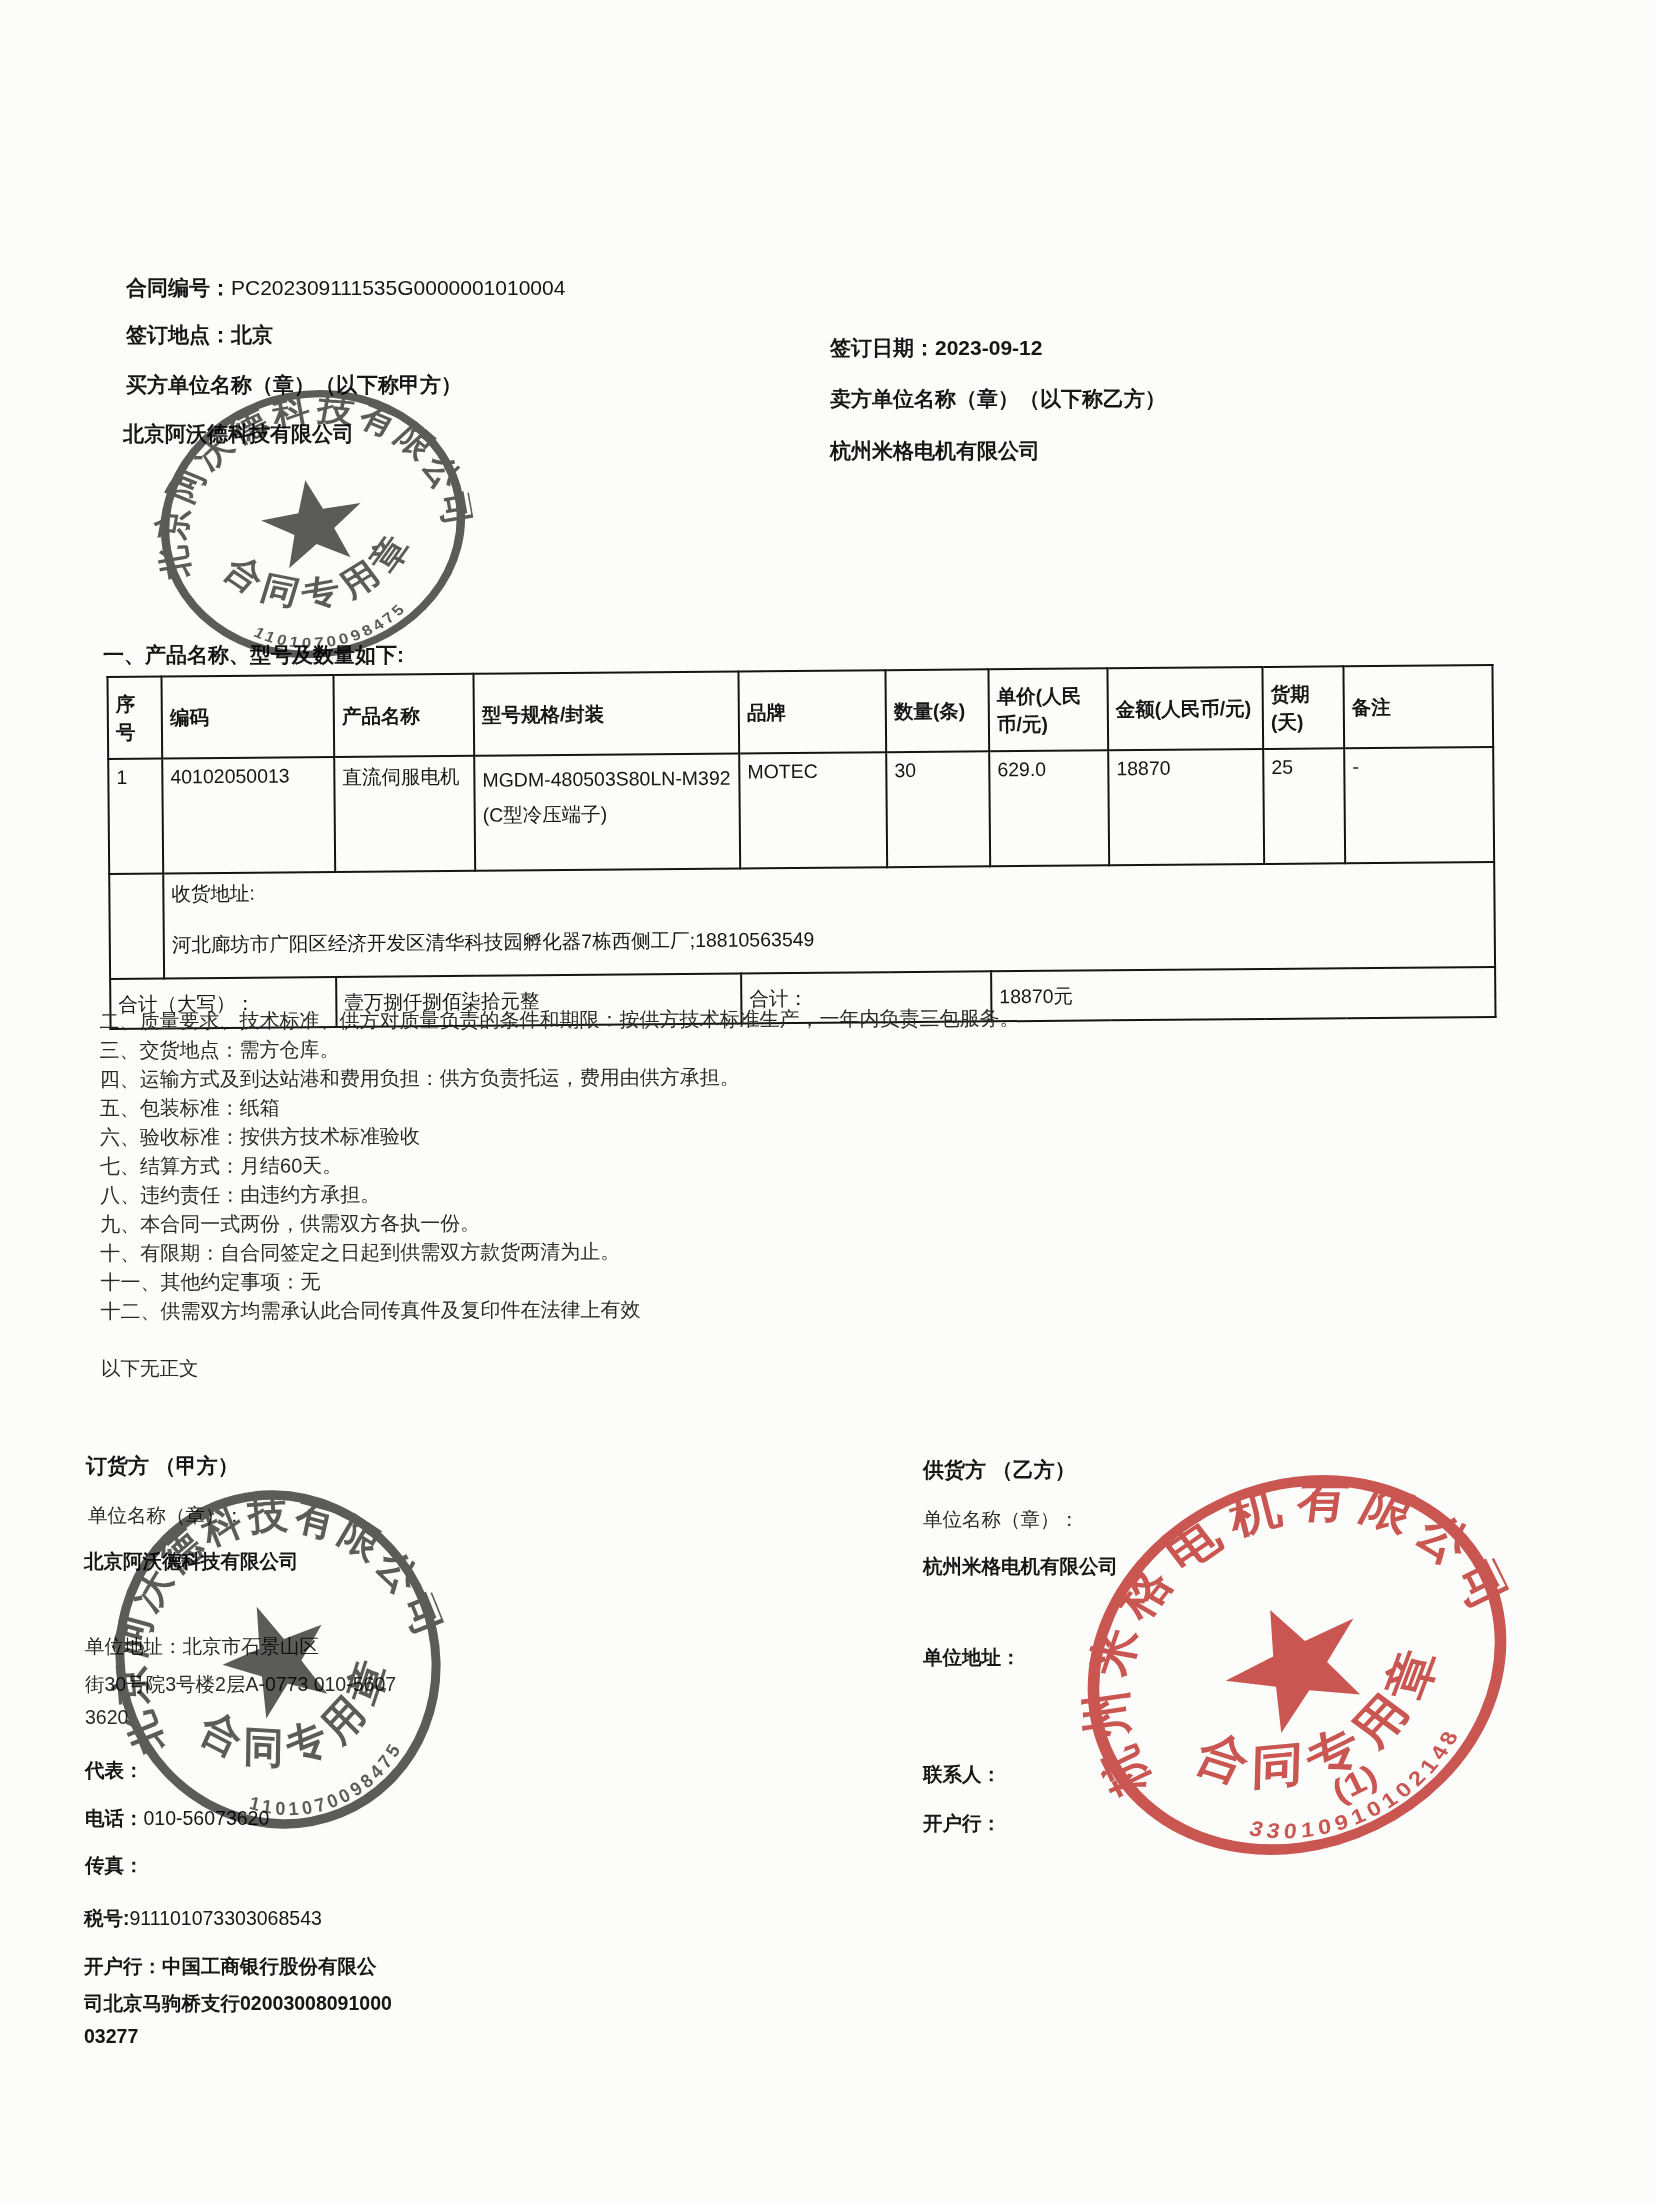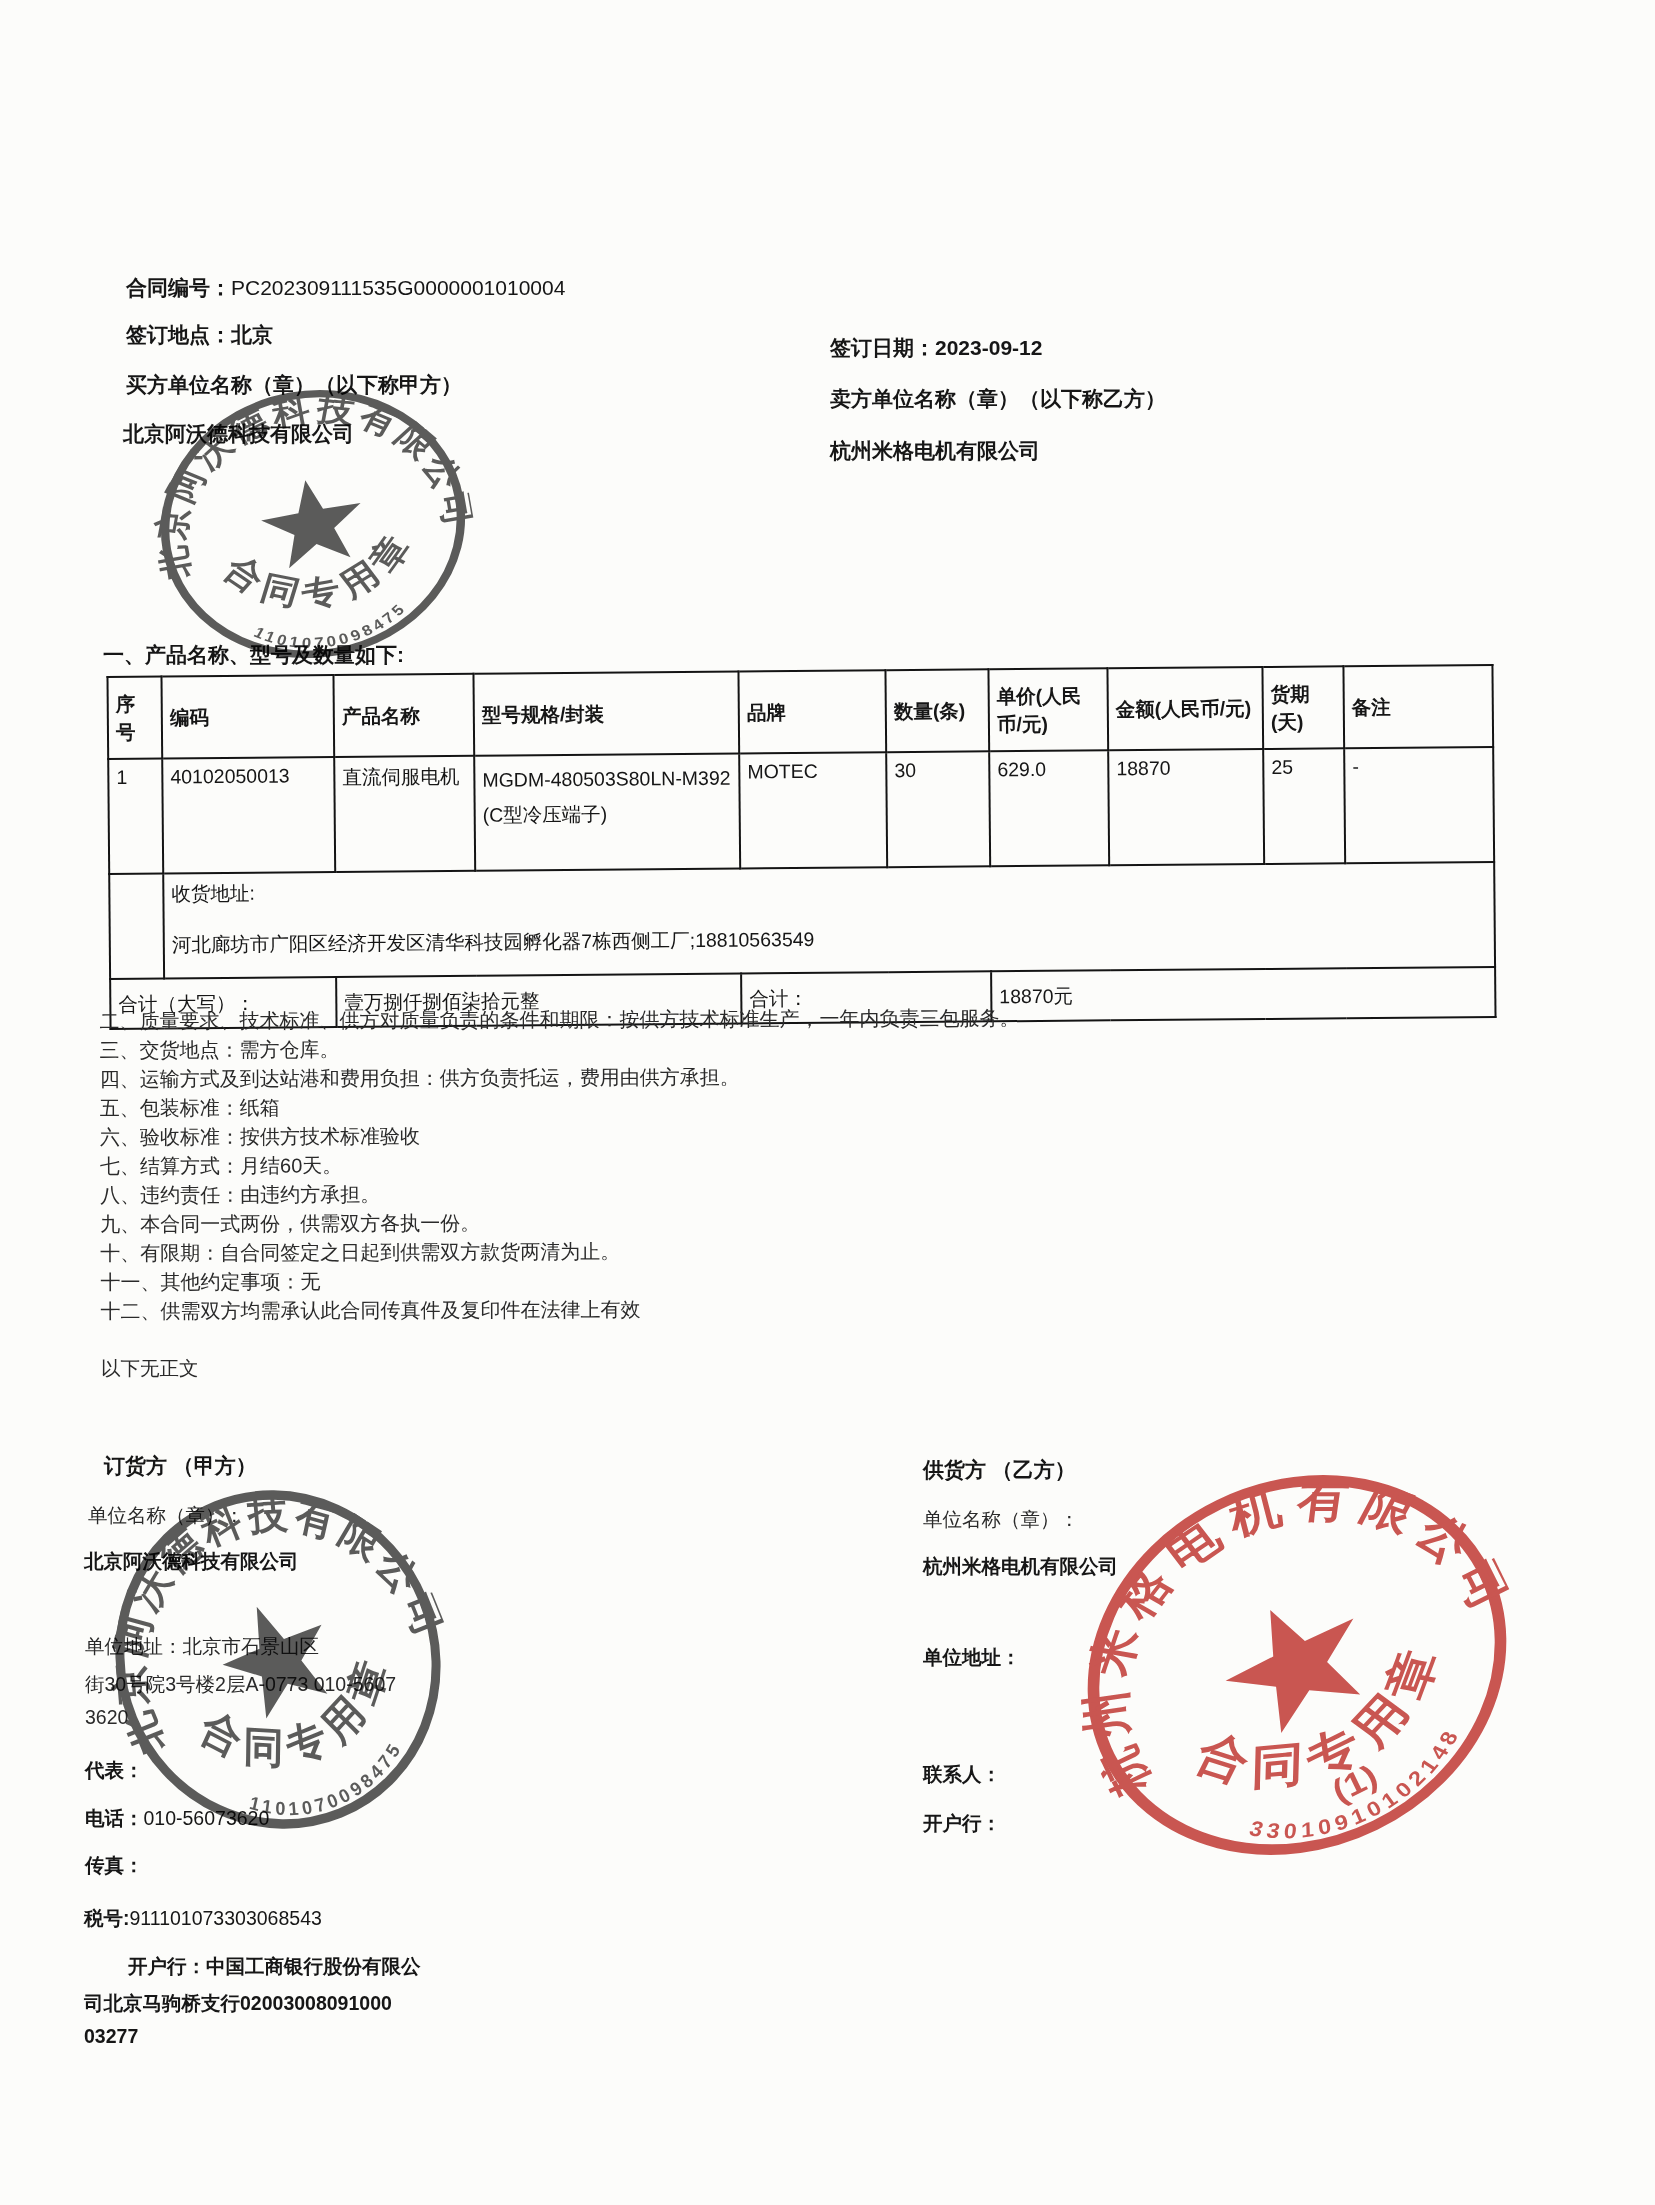--- a/index.html
+++ b/index.html
@@ -133,35 +133,35 @@
     <div>七、结算方式：月结60天。</div>
     <div>八、违约责任：由违约方承担。</div>
     <div>九、本合同一式两份，供需双方各执一份。</div>
     <div>十、有限期：自合同签定之日起到供需双方款货两清为止。</div>
     <div>十一、其他约定事项：无</div>
     <div>十二、供需双方均需承认此合同传真件及复印件在法律上有效</div>
   </div>
 
   <div class="abs t28 faint" style="left:101px;top:1355px;">以下无正文</div>
 
-  <div class="abs t30 lbl" style="left:104px;top:1452px;">订货方 （甲方）</div>
+  <div class="abs t30 lbl" style="left:86px;top:1452px;">订货方 （甲方）</div>
   <div class="abs t28 faint" style="left:88px;top:1502px;">单位名称（章）：</div>
   <div class="abs t28 lbl" style="left:84px;top:1548px;">北京阿沃德科技有限公司</div>
   <div class="abs t28 faint" style="left:85px;top:1633px;">单位地址：北京市石景山区</div>
   <div class="abs t28 faint" style="left:85px;top:1671px;">街30号院3号楼2层A-0773 010-5607</div>
   <div class="abs t28 faint" style="left:85px;top:1706px;">3620</div>
   <div class="abs t28 lbl" style="left:85px;top:1757px;">代表：</div>
   <div class="abs t28" style="left:85px;top:1805px;">
     <span class="lbl">电话：</span><span>010-56073620</span>
   </div>
   <div class="abs t28 lbl" style="left:85px;top:1852px;">传真：</div>
   <div class="abs t28" style="left:84px;top:1905px;">
     <span class="lbl">税号:</span><span>911101073303068543</span>
   </div>
-  <div class="abs t28 lbl" style="left:84px;top:1953px;margin-left:44px;">开户行：中国工商银行股份有限公</div>
+  <div class="abs t28 lbl" style="left:84px;top:1953px;">开户行：中国工商银行股份有限公</div>
   <div class="abs t28 lbl" style="left:84px;top:1990px;">司北京马驹桥支行02003008091000</div>
   <div class="abs t28 lbl" style="left:84px;top:2025px;">03277</div>
 
   <div class="abs t30 lbl" style="left:923px;top:1456px;text-align:center;">供货方 （乙方）</div>
   <div class="abs t28 faint" style="left:923px;top:1506px;">单位名称（章）：</div>
   <div class="abs t28 lbl" style="left:923px;top:1553px;">杭州米格电机有限公司</div>
   <div class="abs t28 lbl" style="left:923px;top:1644px;">单位地址：</div>
   <div class="abs t28 lbl" style="left:923px;top:1761px;">联系人：</div>
   <div class="abs t28 lbl" style="left:923px;top:1810px;">开户行：</div>
 

